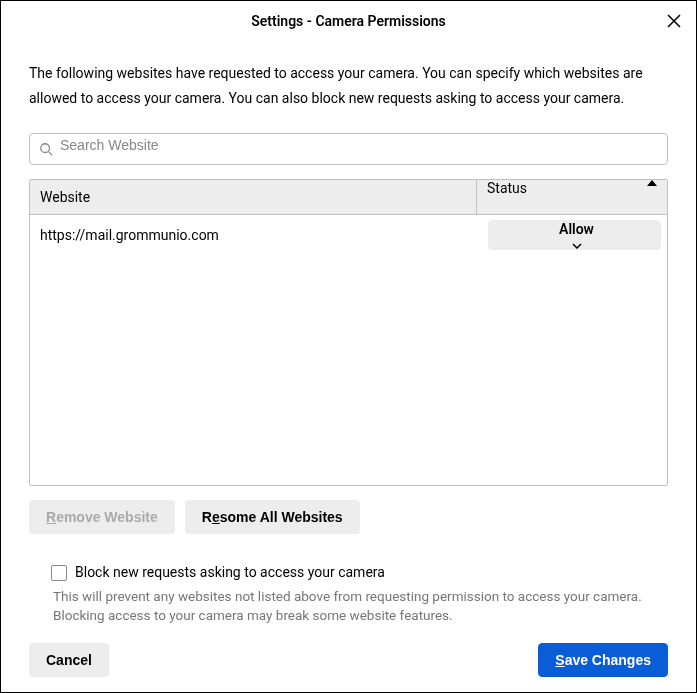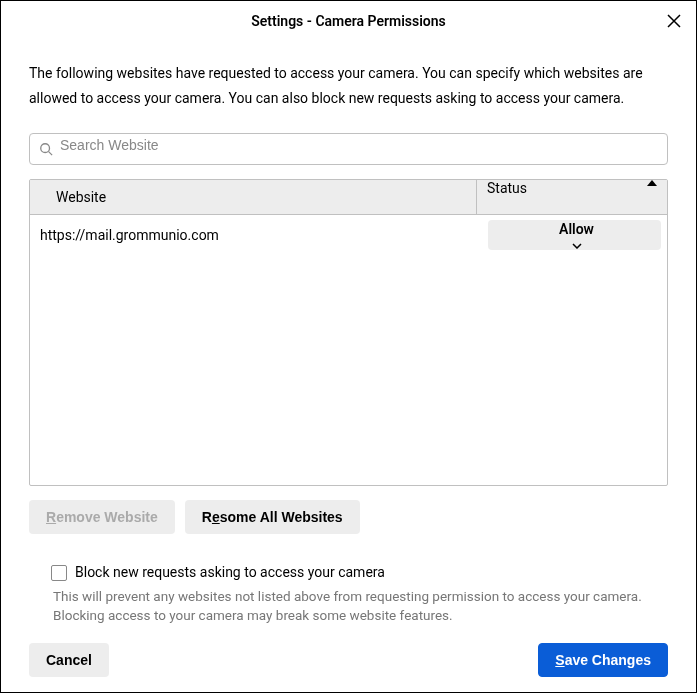--- a/index.html
+++ b/index.html
@@ -89,21 +89,21 @@
       margin-bottom: 14px;
     }
     .table-header {
       display: flex;
       background: #ededed;
       border-bottom: 1px solid #c0c0c0;
       height: 35px;
     }
     .col-website {
       flex: 1;
-      padding: 0 26px;
+      padding: 0 10px;
       display: flex;
       align-items: center;
       font-size: 14px;
     }
     .col-status {
       width: 191px;
       padding: 0 10px;
       display: flex;
       align-items: flex-start;
       justify-content: space-between;

